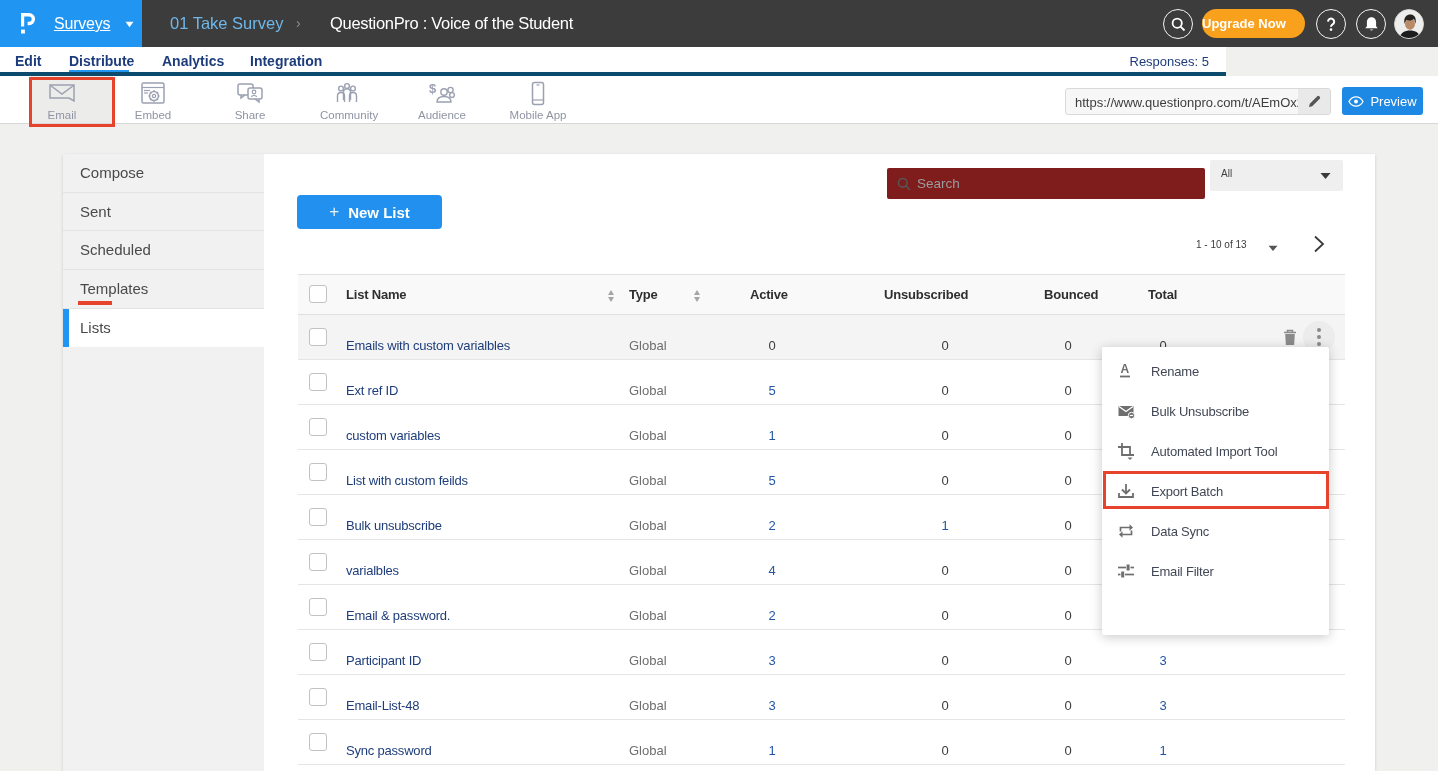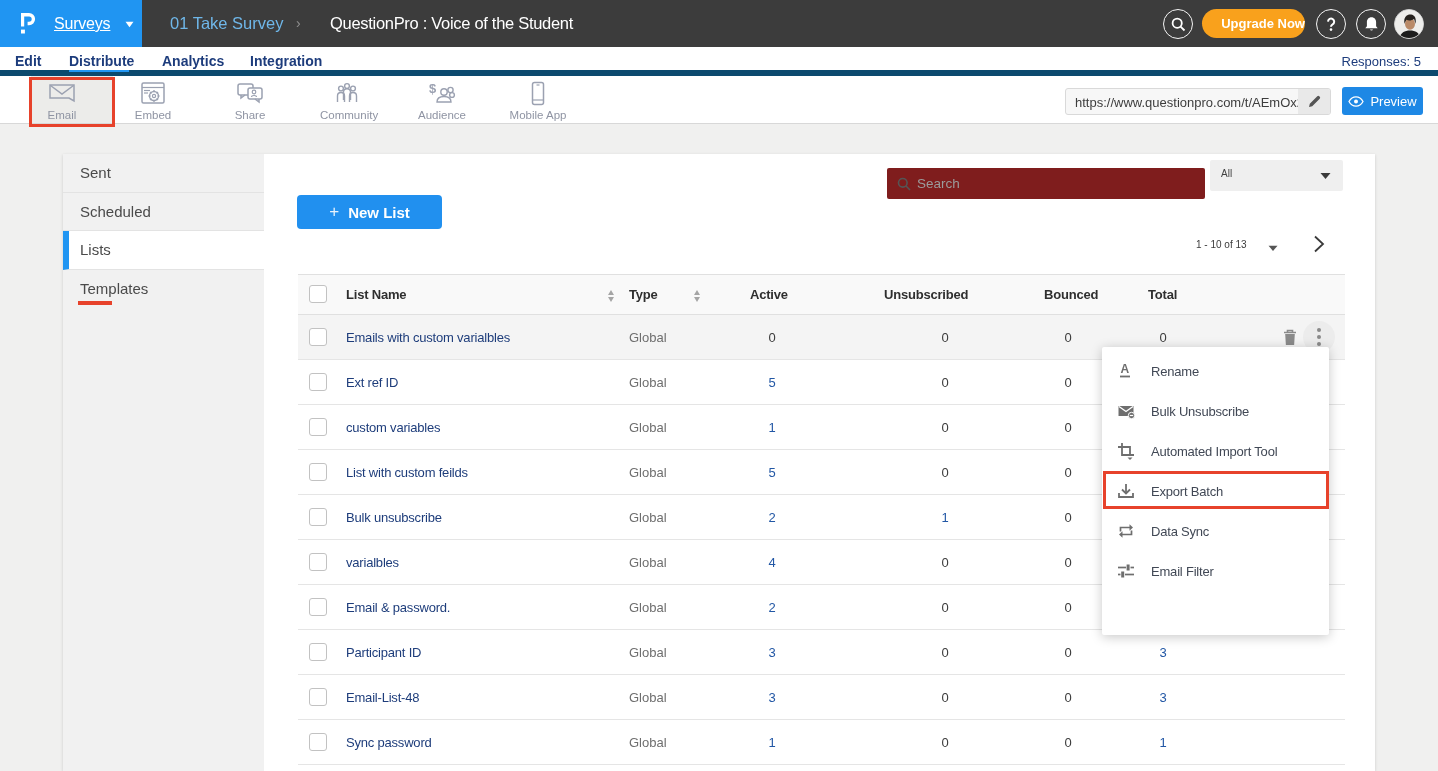--- a/index.html
+++ b/index.html
@@ -8,24 +8,24 @@
 .abs { position:absolute; }
 
 
 .topbar { position:absolute; left:0; top:0; width:1438px; height:47px; background:#3c3c3c; }
 .logo { position:absolute; left:0; top:0; width:142px; height:47px; background:#2095f2; display:flex; align-items:center; }
 .logo .ptxt { position:absolute; left:54px; top:15px; color:#fff; font-size:16px; letter-spacing:-0.2px;text-decoration:underline; }
 .crumb1 { position:absolute; left:170px; top:14px; color:#6fb7e9; font-size:16.5px; }
 .crumbsep { position:absolute; left:296px; top:15px; color:#8f8f8f; font-size:14px; }
 .crumb2 { position:absolute; left:330px; top:14px; color:#fff; font-size:16.5px; letter-spacing:-0.3px; }
 .circbtn { position:absolute; top:9px; width:30px; height:30px; border:1.5px solid #f4f4f4; border-radius:50%; display:flex; align-items:center; justify-content:center; color:#fff; }
-.upg { position:absolute; left:1202px; top:9px; width:103px; height:29px; background:#f9a11c; border-radius:15px; color:#fff; font-size:13px; font-weight:bold; text-align:right; line-height:29px; }
-
-
-.nav { position:absolute; left:0; top:47px; width:1438px; height:29px; background:#fff; border-bottom:6px solid #0c4a6e; }
+.upg { position:absolute; left:1202px; top:9px; width:103px; height:29px; background:#f9a11c; border-radius:15px; color:#fff; font-size:13px; font-weight:bold; text-align:left; line-height:29px; }
+
+
+.nav { position:absolute; left:0; top:47px; width:1226px; height:29px; background:#fff; border-bottom:4px solid #0c4a6e; }
 .nav span { position:absolute; top:6px; color:#1d3c7c; font-size:14px; font-weight:bold; }
 .distunder { position:absolute; left:69px; top:69.5px; width:60px; height:2px; background:#2196f3; }
 .nav .resp { position:absolute; right:17px; top:7px; color:#1d3c7c; font-size:13px; font-weight:normal; }
 
 
 .toolbar { position:absolute; left:0; top:76px; width:1438px; height:48px; background:#fff; border-bottom:1px solid #d8d8d8; }
 .titem { position:absolute; top:0; height:48px; text-align:center; }
 .titem .lbl { position:absolute; bottom:3px; width:100%; font-size:11.5px; color:#8f94a3; white-space:nowrap; text-align:center; }
 .titem svg { margin-top:5px; }
 .emailcell { position:absolute; left:31px; top:0; width:82px; height:47px; background:#ececea; }
@@ -51,21 +51,21 @@
 .newlist { position:absolute; left:234px; top:41px; width:145px; height:34px; background:#2190ef; border-radius:4px; color:#fff; display:flex; align-items:center; justify-content:center; font-size:15px; font-weight:bold; gap:9px; }
 .newlist .plus { font-size:17px; font-weight:normal; color:#e8f2fc; }
 .pag { position:absolute; left:1133px; top:85px; font-size:10px; color:#3b3b3b; }
 .pgchev { position:absolute; left:1250px; top:81px; }
 
 
 .tbl { position:absolute; left:235px; top:119.5px; width:1047px; }
 .thead { position:relative; height:41.5px; background:#f9f9f9; border-top:1px solid #e0e0e0; border-bottom:1px solid #e0e0e0; font-weight:bold; font-size:13px; color:#2f2f2f; letter-spacing:-0.2px; }
 .trow { position:relative; height:45px; border-bottom:1px solid #e5e5e5; font-size:13px; }
 .trow.hov { background:#f4f4f4; }
-.cell { position:absolute; top:0; height:100%; display:flex; align-items:center; }
+.cell { position:absolute; top:8px; height:100%; display:flex; align-items:center; }
 .cb { position:absolute; left:11px; top:50%; margin-top:-9px; width:18px; height:18px; background:#fff; border:1.5px solid #c2c2c2; border-radius:3px; }
 .nm { left:48px; color:#1e3d7b; letter-spacing:-0.2px; }
 .ty { left:331px; color:#6e6e6e; font-size:13px; }
 .num { width:100px; justify-content:center; }
 .va { left:424px; } .vu { left:597px; } .vb { left:720px; } .vt { left:815px; }
 .blue { color:#2257a5; } .dark { color:#3c3c3c; }
 .hname { position:absolute; left:48px; top:12px; }
 .htype { position:absolute; left:331px; top:12px; }
 .hact { position:absolute; left:452px; top:12px; }
 .huns { position:absolute; left:586px; top:12px; }
@@ -229,24 +229,25 @@
     <svg width="16" height="11" viewBox="0 0 16 11">
         <path d="M1 5.5 C3 1.8 5.4 0.8 8 0.8 s5 1 7 4.7 c-2 3.7 -4.4 4.7 -7 4.7 s-5 -1 -7 -4.7 z" fill="none" stroke="#fff" stroke-width="1.3"></path>
         <circle cx="8" cy="5.5" r="2" fill="#fff"></circle>
       </svg>
     <span>Preview</span>
   </div>
   <div class="anno-email"></div>
 
   <div class="card">
     <div class="sidebar">
+      <div class="sitem">Compose</div>
       <div class="sitem">Sent</div>
       <div class="sitem">Scheduled</div>
+      <div class="sitem">Templates</div>
       <div class="sitem active">Lists</div>
-      <div class="sitem">Templates</div>
     </div>
     <div class="anno-lists"></div>
 
     <div class="searchbox">
       <svg class="abs" style="left:10px; top:9px;" width="14" height="14" viewBox="0 0 14 14">
           <circle cx="5.8" cy="5.8" r="4.3" fill="none" stroke="#555" stroke-width="1.6"></circle>
           <line x1="9" y1="9" x2="13" y2="13" stroke="#555" stroke-width="1.6"></line>
         </svg>
       <span class="ph">Search</span>
     </div>

